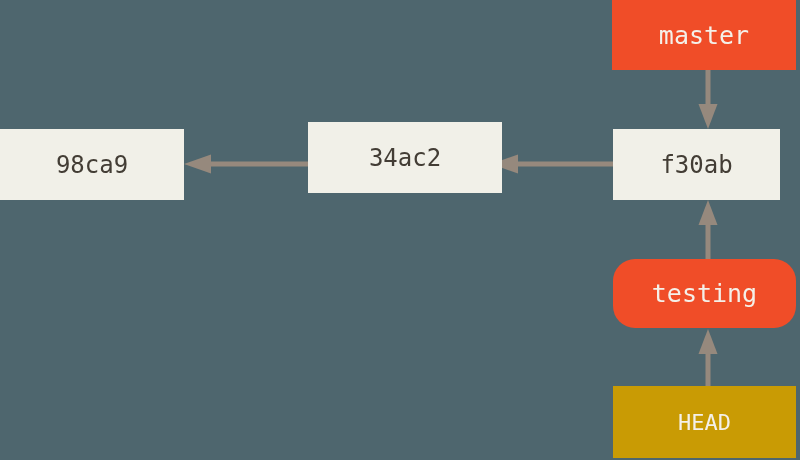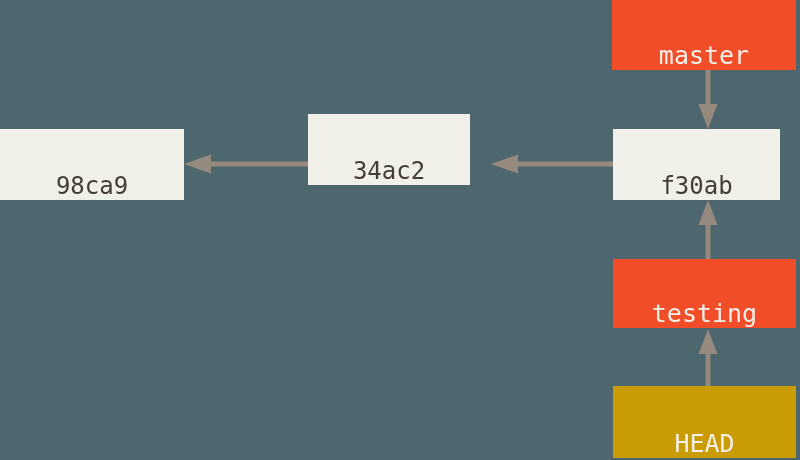--- a/index.html
+++ b/index.html
@@ -19,45 +19,45 @@
     position: relative;
     width: 800px;
     height: 460px;
     background: var(--background);
     overflow: hidden;
     font-family: "DejaVu Sans Mono", "Liberation Mono", monospace;
   }
   .box {
     position: absolute;
     display: flex;
-    align-items: flex-end;
+    align-items: center;
     justify-content: center;
     box-sizing: border-box;
     user-select: none;
   }
   .commit {
     background: var(--commit-box);
     color: var(--commit-text);
     font-size: 24px;
   }
   .branch {
     background: var(--branch-box);
     color: var(--ref-text);
     font-size: 25px;
   }
   .head {
     background: var(--head-box);
     color: var(--ref-text);
-    font-size: 25px;
+    font-size: 22px;
   }
   .commit-98ca9 { left: 0px;   top: 129px; width: 184px; height: 71px; }
-  .commit-34ac2 { left: 308px; top: 114px; width: 162px; height: 71px; }
+  .commit-34ac2 { left: 308px; top: 122px; width: 194px; height: 71px; }
   .commit-f30ab { left: 613px; top: 129px; width: 167px; height: 71px; }
   .branch-master  { left: 612px; top: 0px;   width: 184px; height: 70px; }
-  .branch-testing { left: 613px; top: 259px; width: 183px; height: 69px; }
+  .branch-testing { left: 613px; top: 259px; width: 183px; height: 69px; border-radius: 22px; }
   .head-label     { left: 613px; top: 386px; width: 183px; height: 72px; }
   svg.arrows {
     position: absolute;
     left: 0;
     top: 0;
     pointer-events: none;
   }
   svg.arrows line { stroke: var(--arrow); stroke-width: 5; }
   svg.arrows polygon { fill: var(--arrow); }
 </style>

